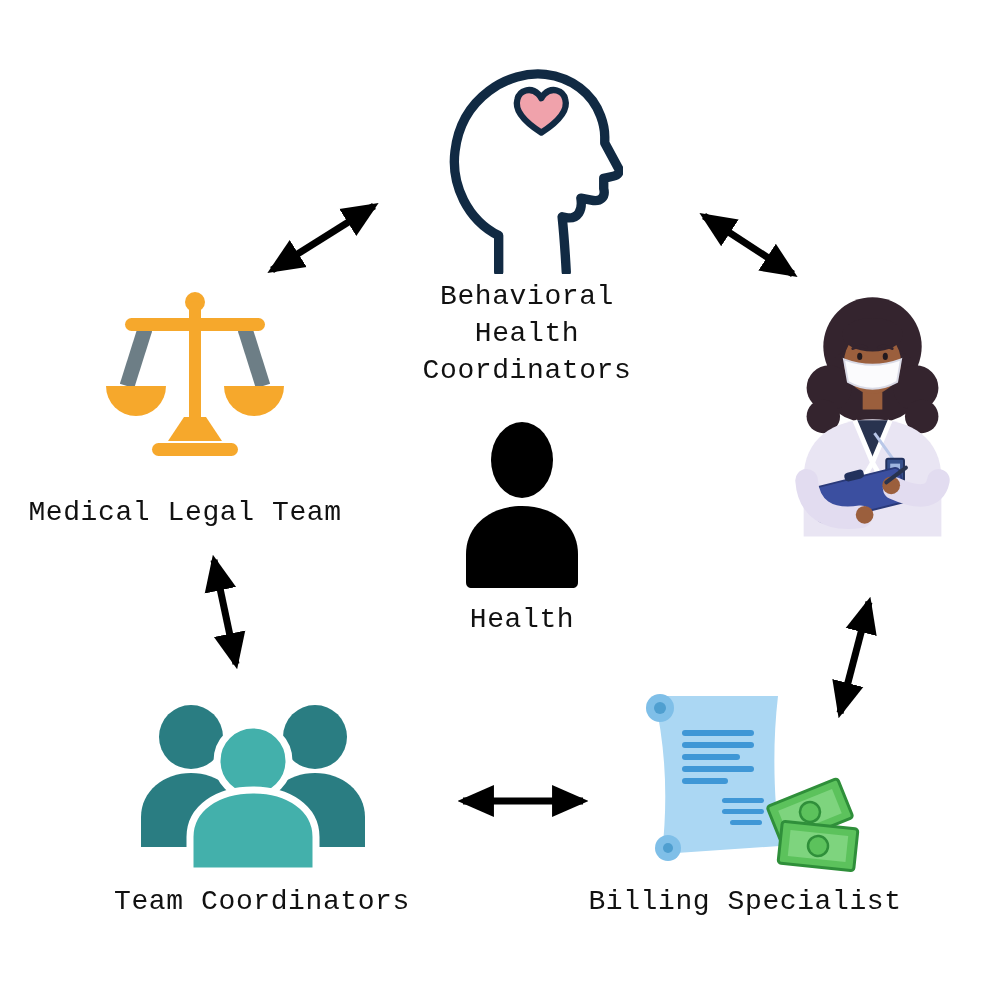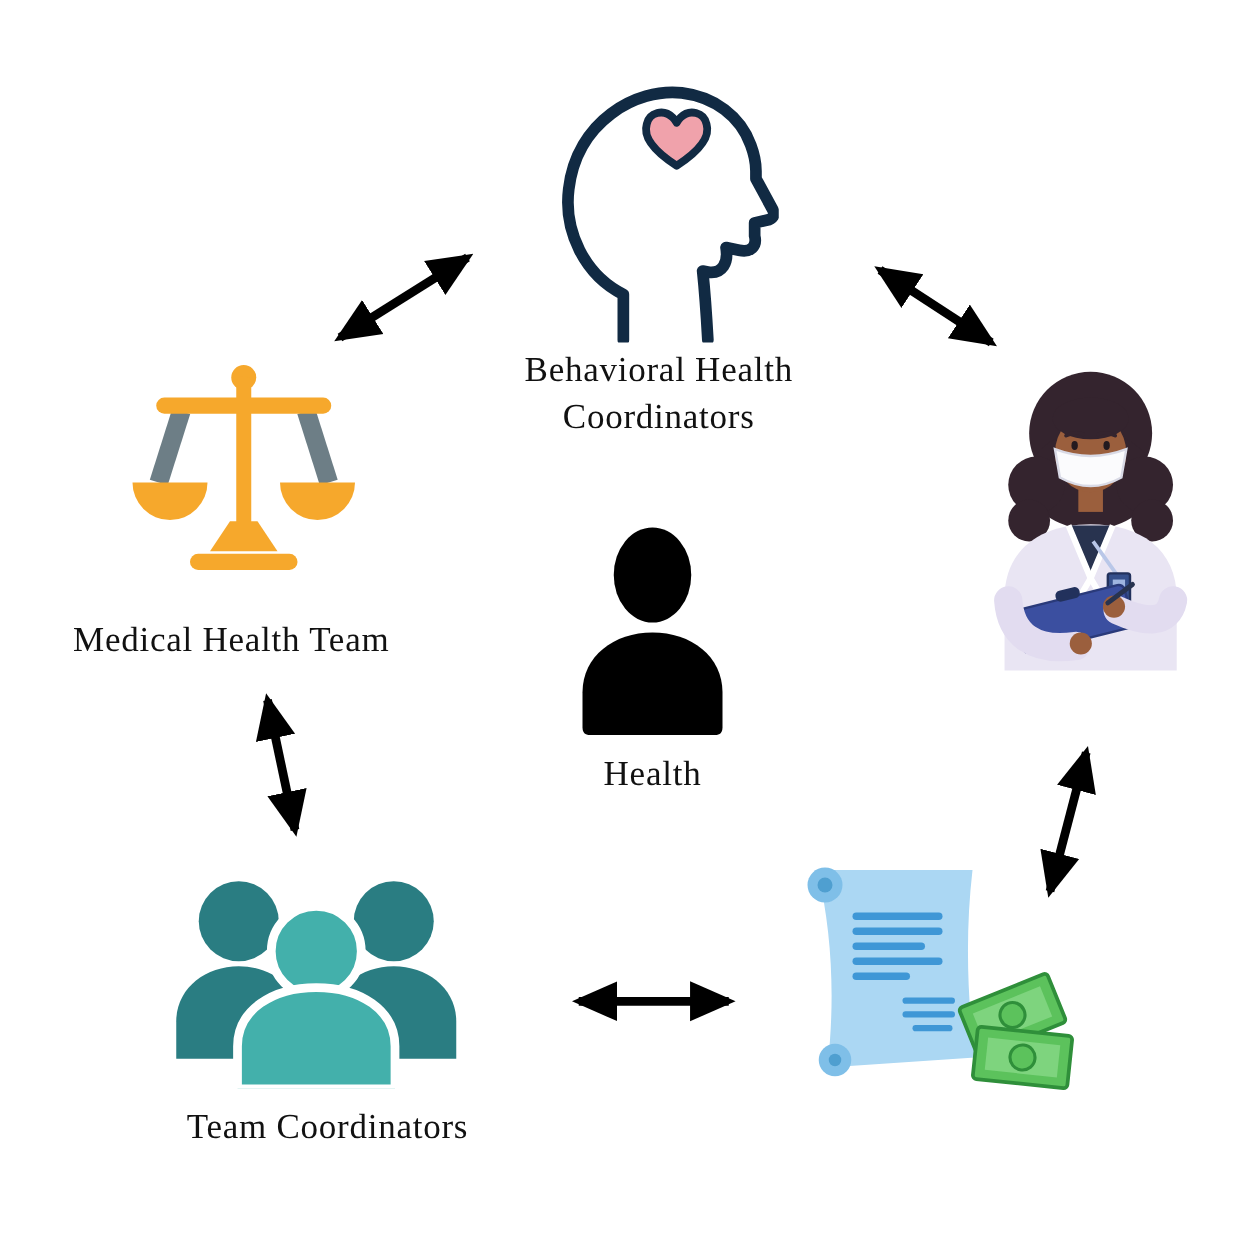--- a/index.html
+++ b/index.html
@@ -1,18 +1,18 @@
 <!DOCTYPE html>
 <html><head>
 <meta charset="utf-8">
 <style>
   html,body{margin:0;padding:0;background:#ffffff;}
   #canvas{
     position:relative;width:1000px;height:1000px;background:#ffffff;
-    font-family:Liberation Serif, serif;overflow:hidden;
+    font-family:Liberation Mono, monospace;overflow:hidden;
   }
   .node{position:absolute;}
   .node-label{
     position:absolute;text-align:center;color:#111111;
     font-size:28px;line-height:37px;letter-spacing:0.6px;font-weight:400;
   }
   #arrows{position:absolute;left:0;top:0;width:1000px;height:1000px;pointer-events:none;}
 </style>
 </head>
 <body>
@@ -46,21 +46,21 @@
       <line x1="145" y1="40" x2="163" y2="97" stroke="#6d7e86" stroke-width="15"></line>
       <circle cx="95" cy="13" r="10" fill="#f6a82c"></circle>
       <rect x="89" y="12" width="12" height="126" rx="5" fill="#f6a82c"></rect>
       <rect x="25" y="29" width="140" height="13" rx="6.5" fill="#f6a82c"></rect>
       <path d="M 6 97 A 30 30 0 0 0 66 97 Z" fill="#f6a82c"></path>
       <path d="M 124 97 A 30 30 0 0 0 184 97 Z" fill="#f6a82c"></path>
       <path d="M 84 128 L 106 128 L 122 152 L 68 152 Z" fill="#f6a82c"></path>
       <rect x="52" y="154" width="86" height="13" rx="6.5" fill="#f6a82c"></rect>
     </svg>
   </div>
-  <div class="node-label" style="left:15px;top:494px;width:340px;">Medical Health Team</div>
+  <div class="node-label" style="left:15px;top:494px;width:340px;">Medical Legal Team</div>
 
   <div class="node" style="left:782px;top:285px;width:182px;height:252px;">
     <svg width="182" height="252" viewBox="0 0 185 255">
 
       <circle cx="92" cy="62" r="50" fill="#34242e"></circle>
       <ellipse cx="92" cy="100" rx="52" ry="40" fill="#34242e"></ellipse>
       <circle cx="48" cy="104" r="23" fill="#34242e"></circle>
       <circle cx="42" cy="133" r="17" fill="#34242e"></circle>
       <circle cx="136" cy="104" r="23" fill="#34242e"></circle>
       <circle cx="142" cy="133" r="17" fill="#34242e"></circle>
@@ -140,14 +140,15 @@
         <rect x="-29" y="-13" width="58" height="26" fill="#7ed47e"></rect>
         <circle cx="0" cy="0" r="10" fill="#5cc25c" stroke="#2f8f3a" stroke-width="2.5"></circle>
       </g>
       <g transform="translate(196,168) rotate(6)">
         <rect x="-38" y="-21" width="76" height="42" rx="3" fill="#5cc25c" stroke="#2f8f3a" stroke-width="3"></rect>
         <rect x="-29" y="-13" width="58" height="26" fill="#7ed47e"></rect>
         <circle cx="0" cy="0" r="10" fill="#5cc25c" stroke="#2f8f3a" stroke-width="2.5"></circle>
       </g>
     </svg>
   </div>
+  <div class="node-label" style="left:545px;top:883px;width:400px;">Billing Specialist</div>
 
 </div>
 
 </body></html>

